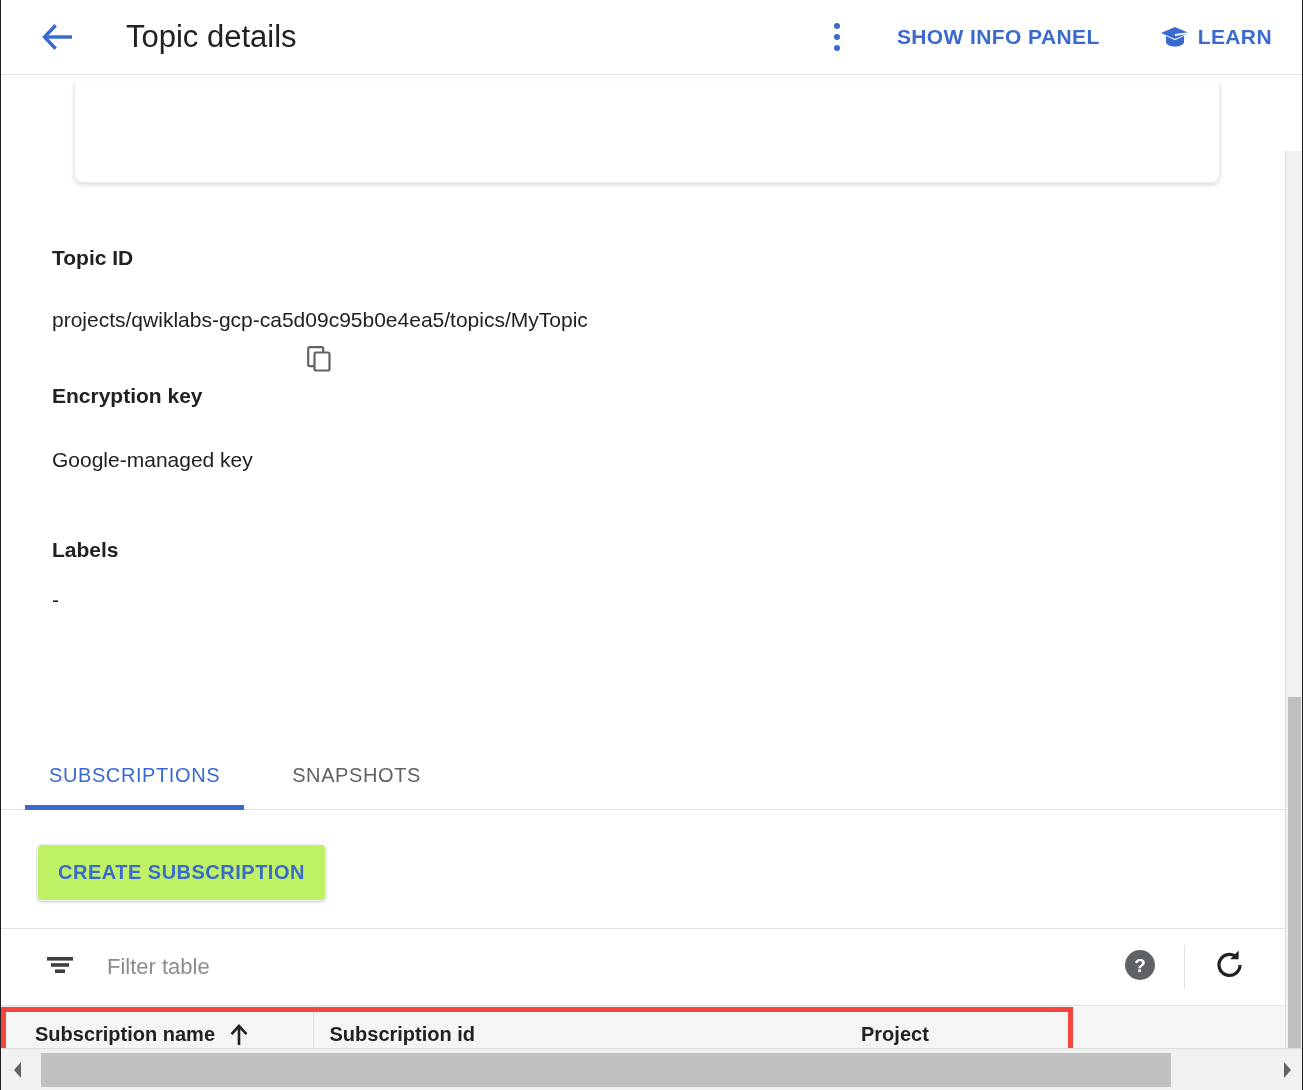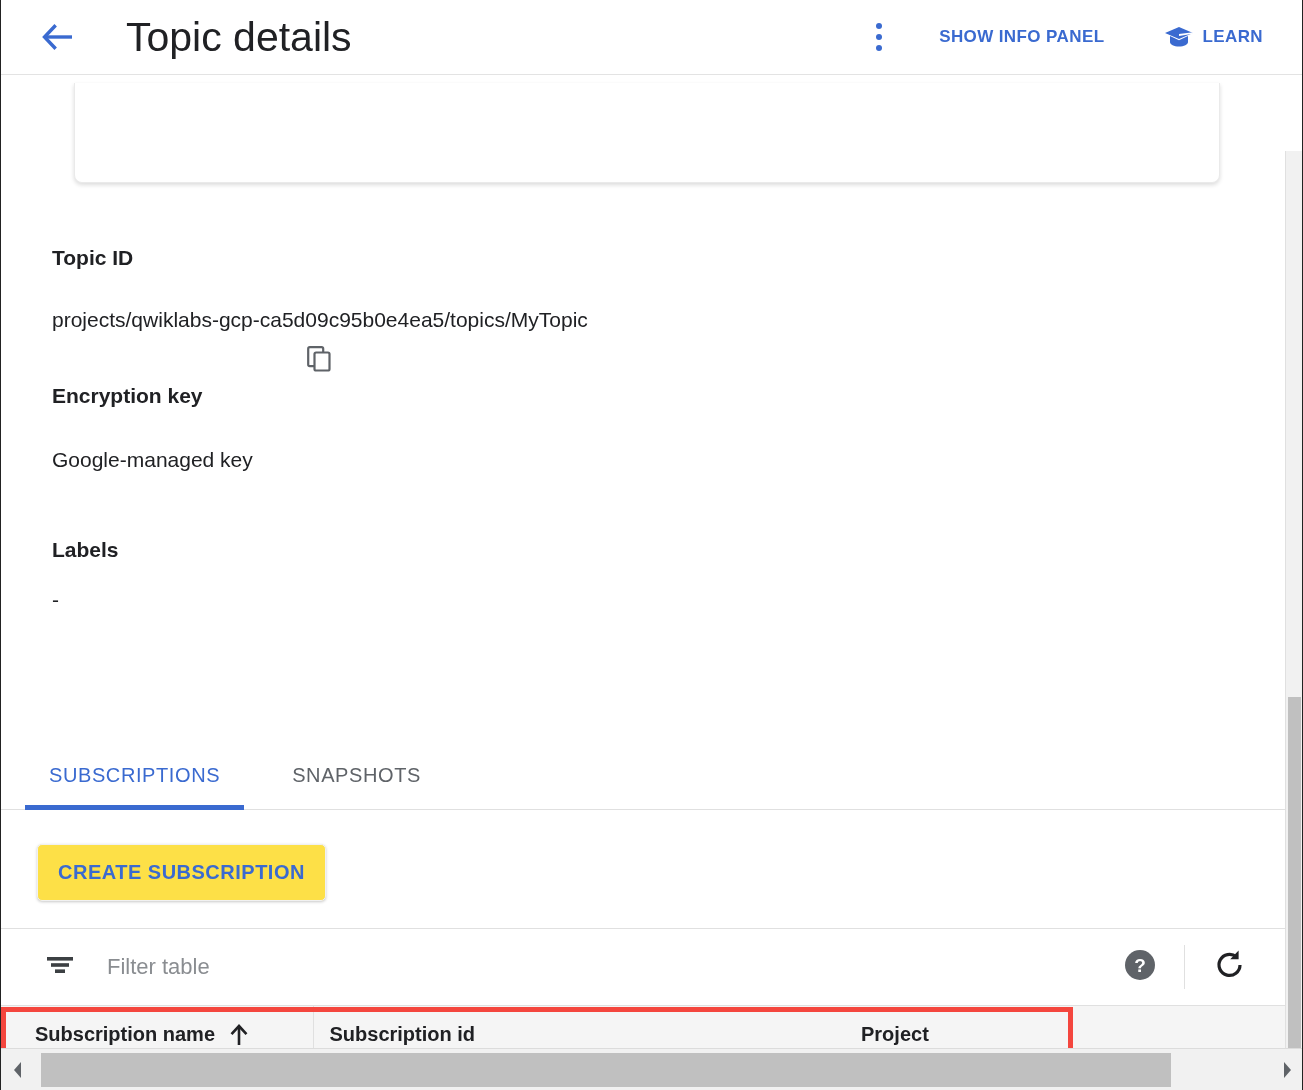--- a/index.html
+++ b/index.html
@@ -29,53 +29,53 @@
     border-bottom: 1px solid #e3e3e3;
     padding: 0 22px 0 34px;
   }
   .back-arrow {
     width: 46px; height: 46px;
     display: flex; align-items: center; justify-content: center;
     cursor: pointer;
     flex: 0 0 auto;
   }
   .page-title {
-    font-size: 41px;
+    font-size: 31px;
     color: #202124;
     font-weight: 400;
     margin-left: 45px;
     letter-spacing: 0px;
     white-space: nowrap;
   }
   .appbar-spacer { flex: 1 1 auto; }
   .kebab {
     width: 44px; height: 44px;
     display: flex; flex-direction: column;
     align-items: center; justify-content: center;
     gap: 5px;
     cursor: pointer;
     flex: 0 0 auto;
   }
   .kebab i {
     display: block; width: 6px; height: 6px;
     border-radius: 50%; background: #3a6ad0;
   }
   .appbar-action {
-    font-size: 17px;
+    font-size: 21px;
     font-weight: 700;
     color: #3a6ad0;
     letter-spacing: .4px;
     white-space: nowrap;
     cursor: pointer;
     margin-left: 38px;
     display: flex;
     align-items: center;
     gap: 8px;
   }
-  .appbar-action.learn { margin-left: 60px; margin-right: 17px; }
+  .appbar-action.learn { margin-left: 60px; margin-right: 8px; }
 
   
   .content {
     position: relative;
     height: 1014px;
     overflow: hidden;
   }
 
   .card-top {
     position: absolute;
@@ -141,21 +141,21 @@
   
   .action-row {
     position: absolute;
     left: 0; top: 742px;
     width: 1286px; height: 112px;
     display: flex; align-items: center;
     border-bottom: 1px solid #e0e0e0;
   }
   .btn-create {
     margin-left: 36px;
-    background: #fde047;
+    background: #bef264;
     border: 1px solid #f1f1f1;
     border-radius: 5px;
     box-shadow: 0 1px 3px rgba(0,0,0,.22);
     color: #3a6ad0;
     font-size: 20px;
     font-weight: 700;
     letter-spacing: .5px;
     padding: 16px 20px;
     cursor: pointer;
     font-family: inherit;

